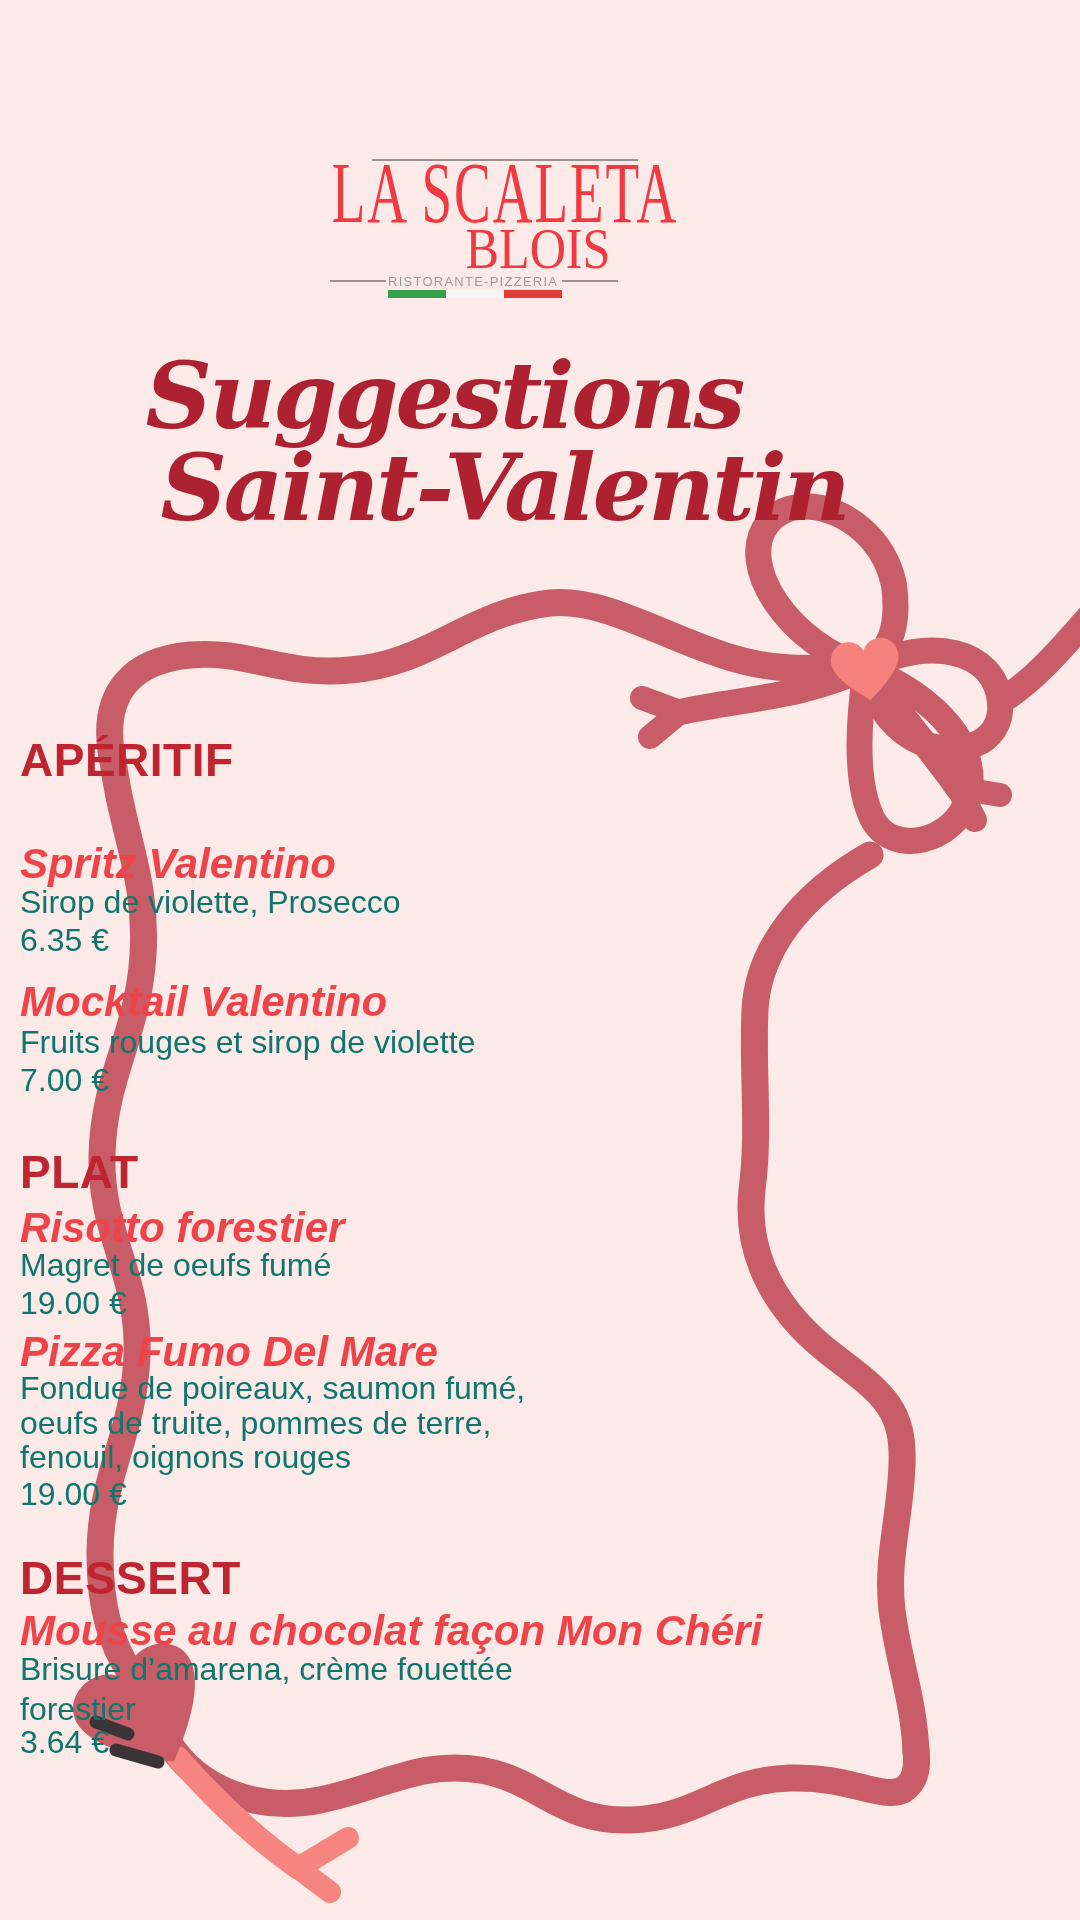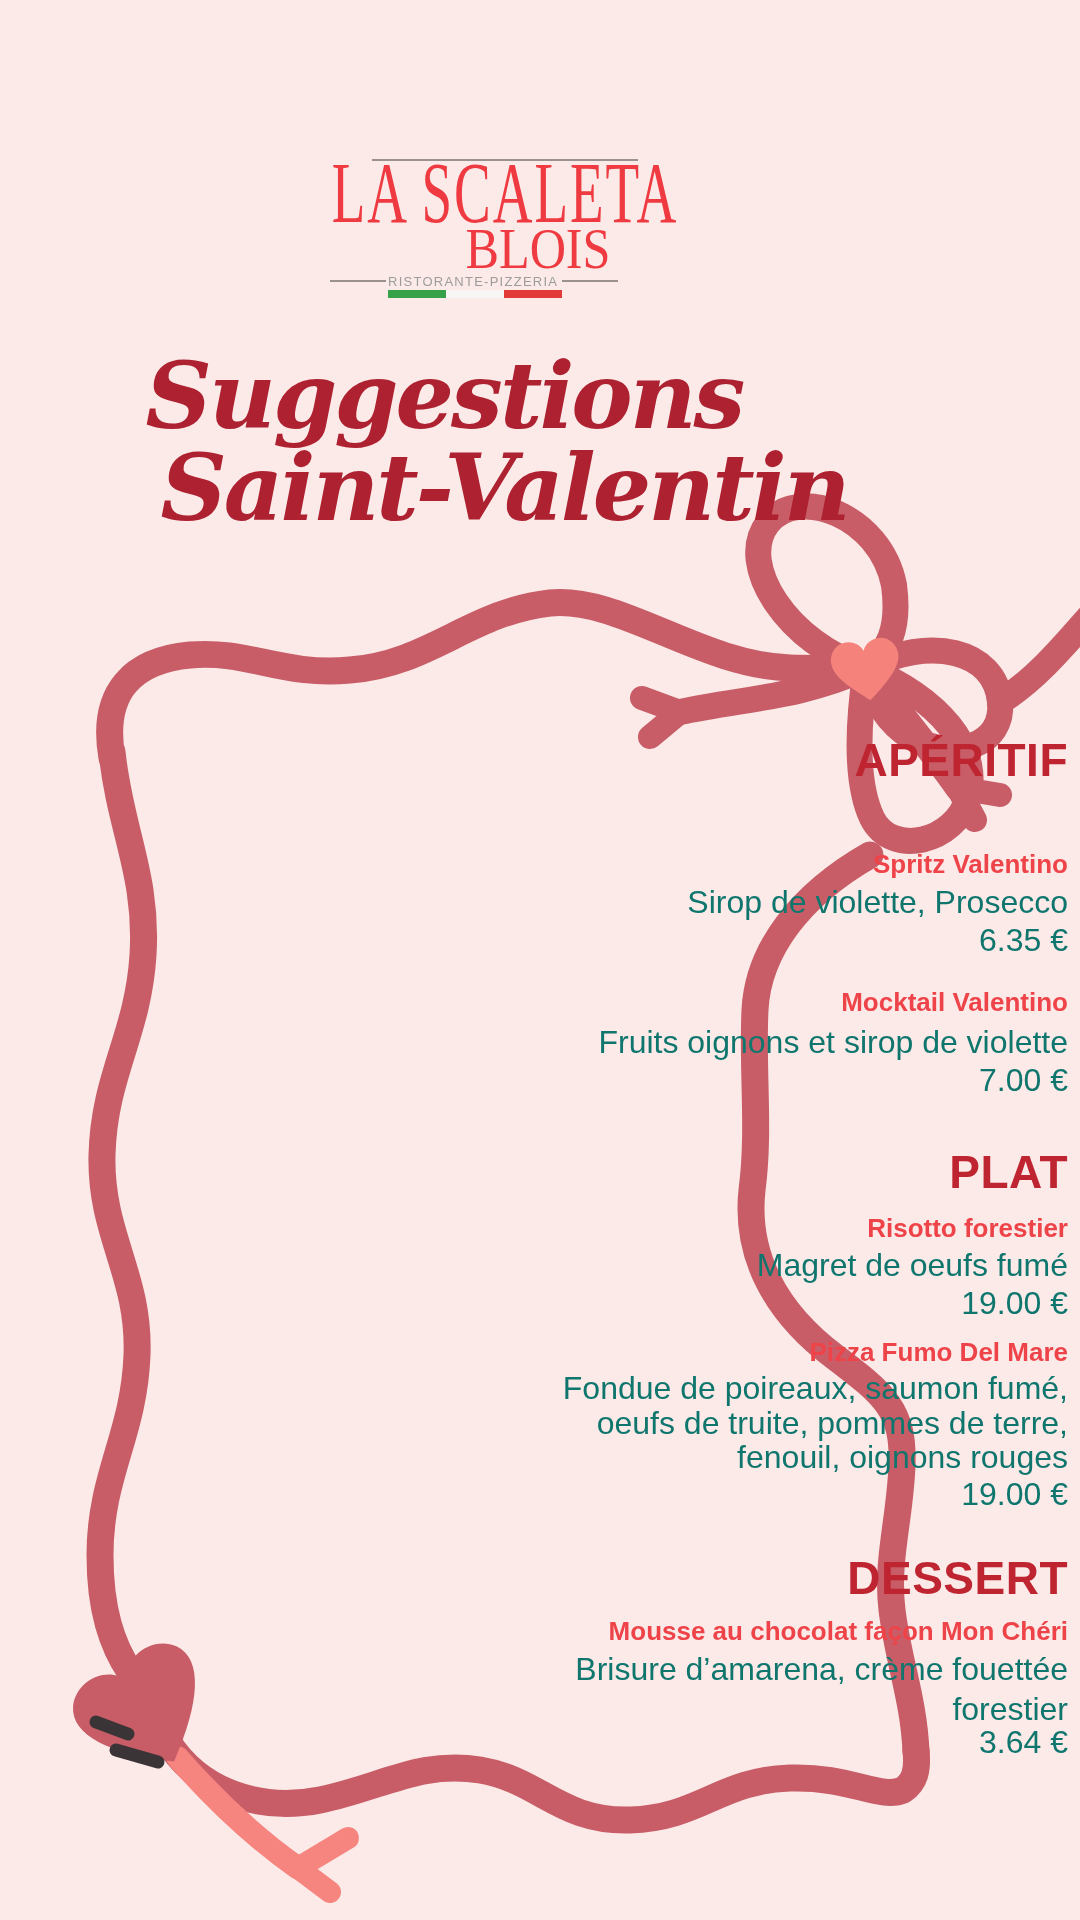--- a/index.html
+++ b/index.html
@@ -6,26 +6,26 @@
   body{
     width:1080px;height:1920px;
     background:#fbeae8;
     overflow:hidden;
     position:relative;
     font-family:"Liberation Sans",sans-serif;
   }
   .abs{position:absolute;}
   
   .ml{
-    position:absolute;left:28px;width:1040px;
-    text-align:right;transform:translateY(-50%);
+    position:absolute;left:20px;width:1040px;
+    text-align:left;transform:translateY(-50%);
     white-space:nowrap;
   }
   .sec{font-weight:bold;font-size:46px;color:#bf2531;letter-spacing:.5px;}
-  .item{font-weight:bold;font-size:26px;color:#ee4449;}
+  .item{font-weight:bold;font-style:italic;font-size:42px;color:#ee4449;}
   .desc{font-size:32px;color:#0f766e;}
   
   .script{
     position:absolute;transform:translate(-50%,-50%);
     font-family:"DejaVu Serif",serif;font-style:italic;font-weight:bold;
     color:#ae2130;font-size:92px;letter-spacing:-3px;white-space:nowrap;
   }
   svg{display:block;}
 </style>
 </head>
@@ -81,21 +81,21 @@
 <div class="script" style="left:444px;top:396px">Suggestions</div>
 <div class="script" style="left:504px;top:488px">Saint-Valentin</div>
 
 <div class="ml sec" style="top:760px">APÉRITIF</div>
 
 <div class="ml item" style="top:864px">Spritz Valentino</div>
 <div class="ml desc" style="top:902px">Sirop de violette, Prosecco</div>
 <div class="ml desc" style="top:940px">6.35 €</div>
 
 <div class="ml item" style="top:1002px">Mocktail Valentino</div>
-<div class="ml desc" style="top:1042px">Fruits oignons et sirop de violette</div>
+<div class="ml desc" style="top:1042px">Fruits rouges et sirop de violette</div>
 <div class="ml desc" style="top:1080px">7.00 €</div>
 
 <div class="ml sec" style="top:1172px">PLAT</div>
 
 <div class="ml item" style="top:1228px">Risotto forestier</div>
 <div class="ml desc" style="top:1265px">Magret de oeufs fumé</div>
 <div class="ml desc" style="top:1303px">19.00 €</div>
 
 <div class="ml item" style="top:1352px">Pizza Fumo Del Mare</div>
 <div class="ml desc" style="top:1388px">Fondue de poireaux, saumon fumé,</div>

